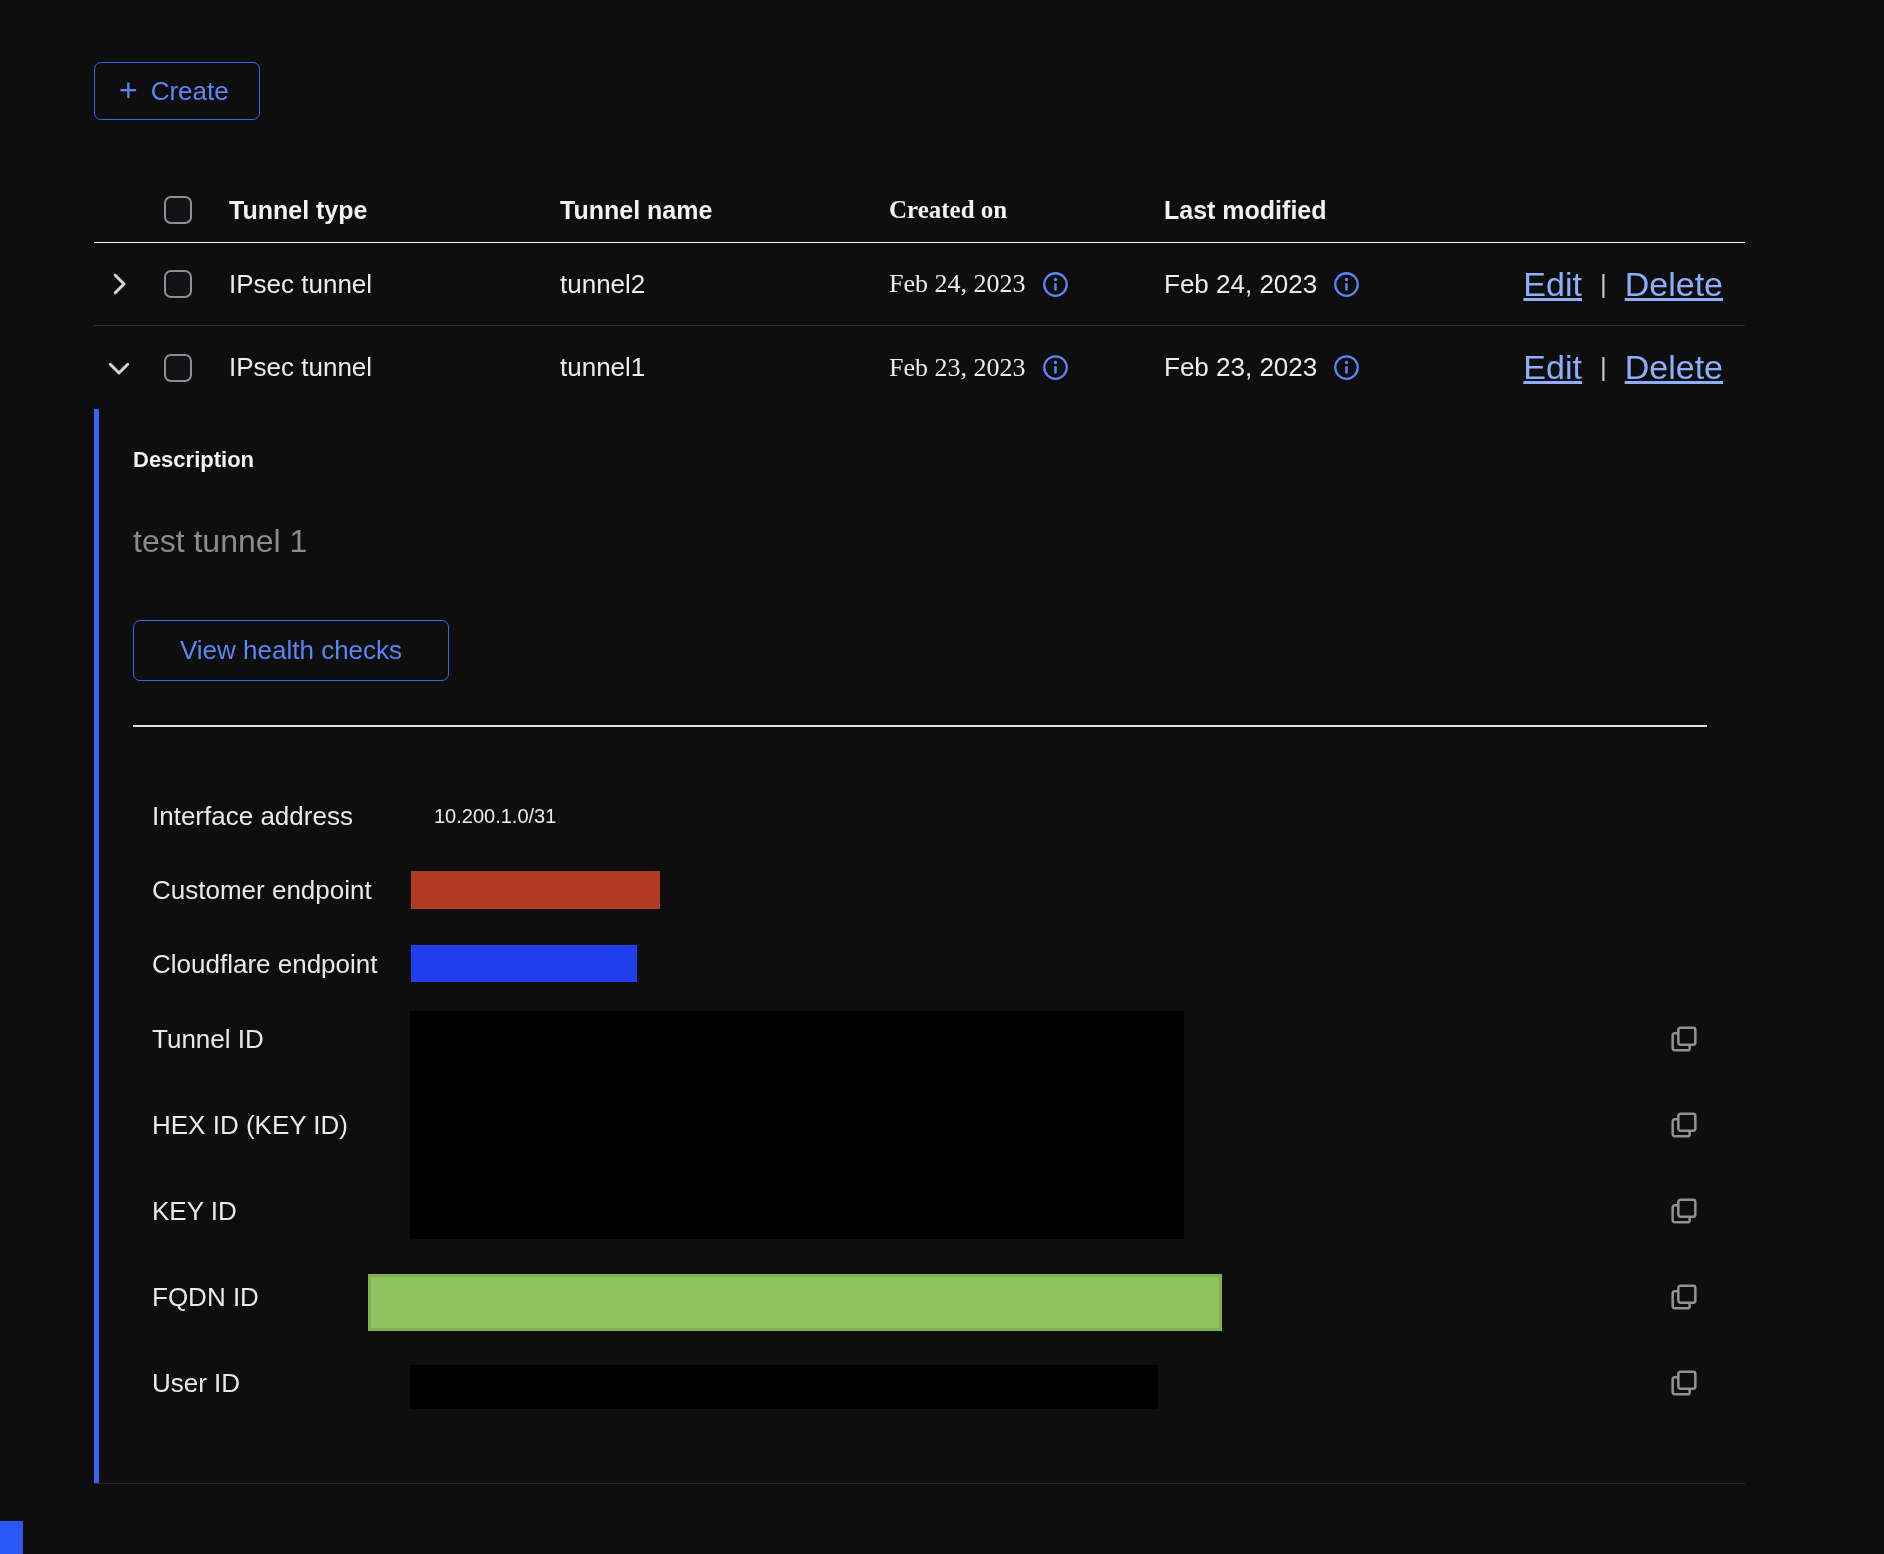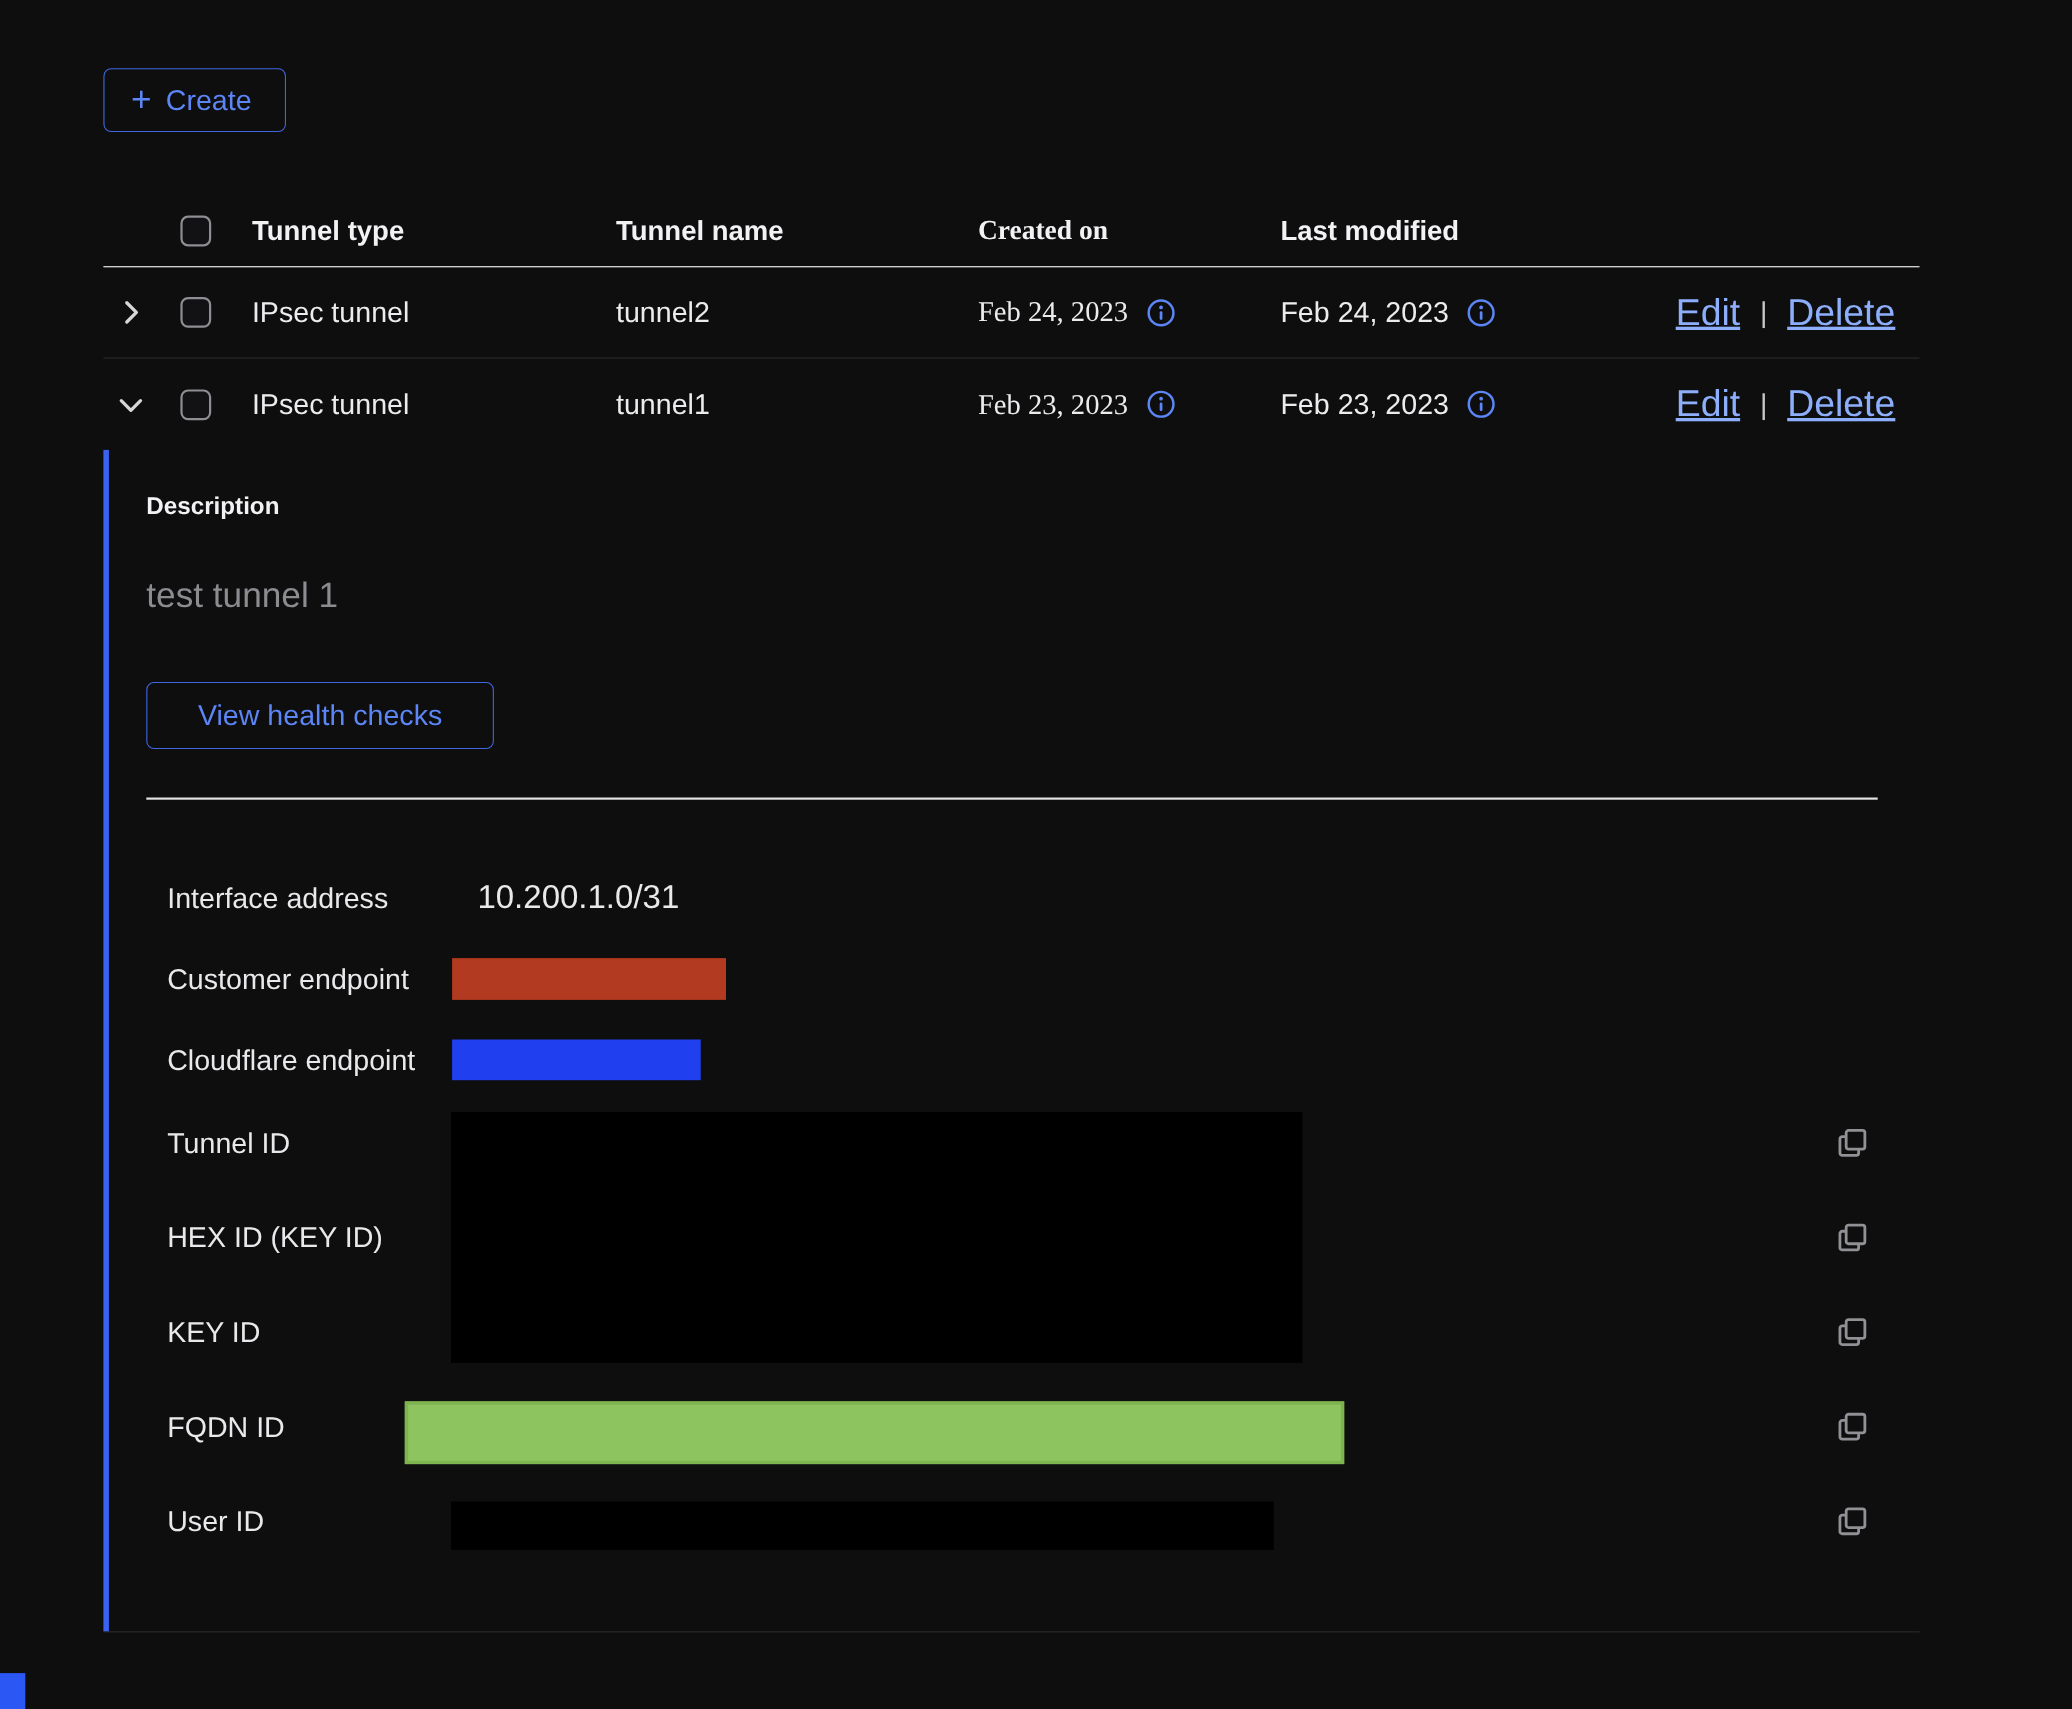--- a/index.html
+++ b/index.html
@@ -60,21 +60,21 @@
 
   .health-btn {
     position:absolute; left:39px; top:188px; width:316px; height:61px;
     background:transparent; border:1.5px solid #3f66e0; border-radius:7px;
     color:#5c85f5; font-size:26px; font-family:inherit; cursor:pointer;margin-top:23px;
   }
 
   .divider { position:absolute; left:39px; top:316px; width:1574px; height:2px; background:#e2e2e4; }
 
   .f-label { position:absolute; left:39px; font-size:26px; line-height:32px; color:#e9e9eb;margin-left:19px; }
-  .f-value { position:absolute; left:340px; top:391px; font-size:30px; line-height:32px; color:#e9e9eb; }
+  .f-value { position:absolute; left:340px; top:391px; font-size:20px; line-height:32px; color:#e9e9eb; }
 
   .t-interface { top:391px; }
   .t-customer  { top:465px; }
   .t-cloudflare{ top:539px; }
   .t-tunnelid  { top:614px; }
   .t-hexid     { top:700px; }
   .t-keyid     { top:786px; }
   .t-fqdnid    { top:872px; }
   .t-userid    { top:958px; }
 

